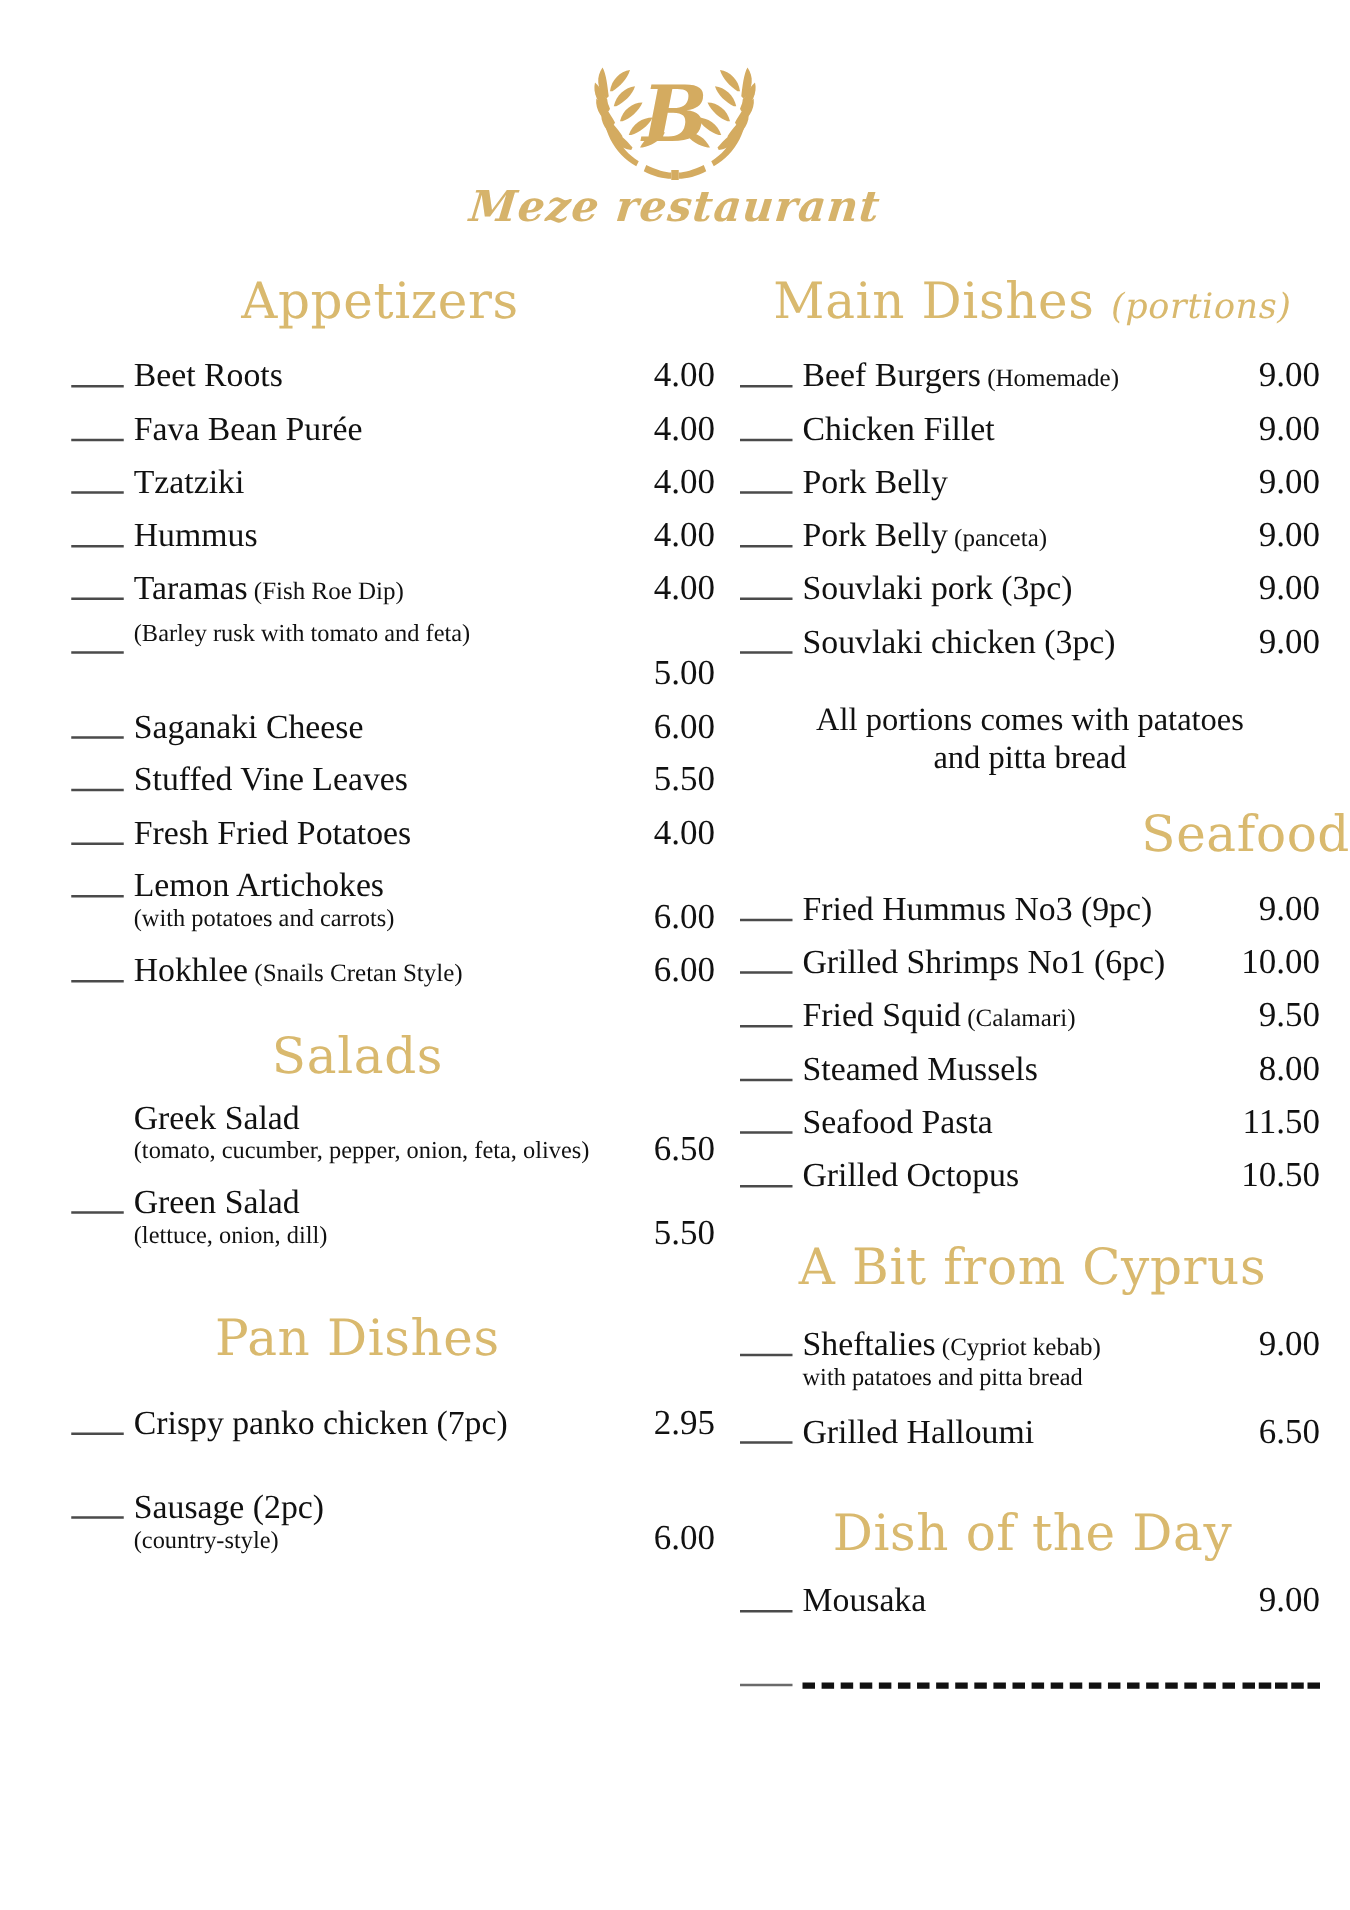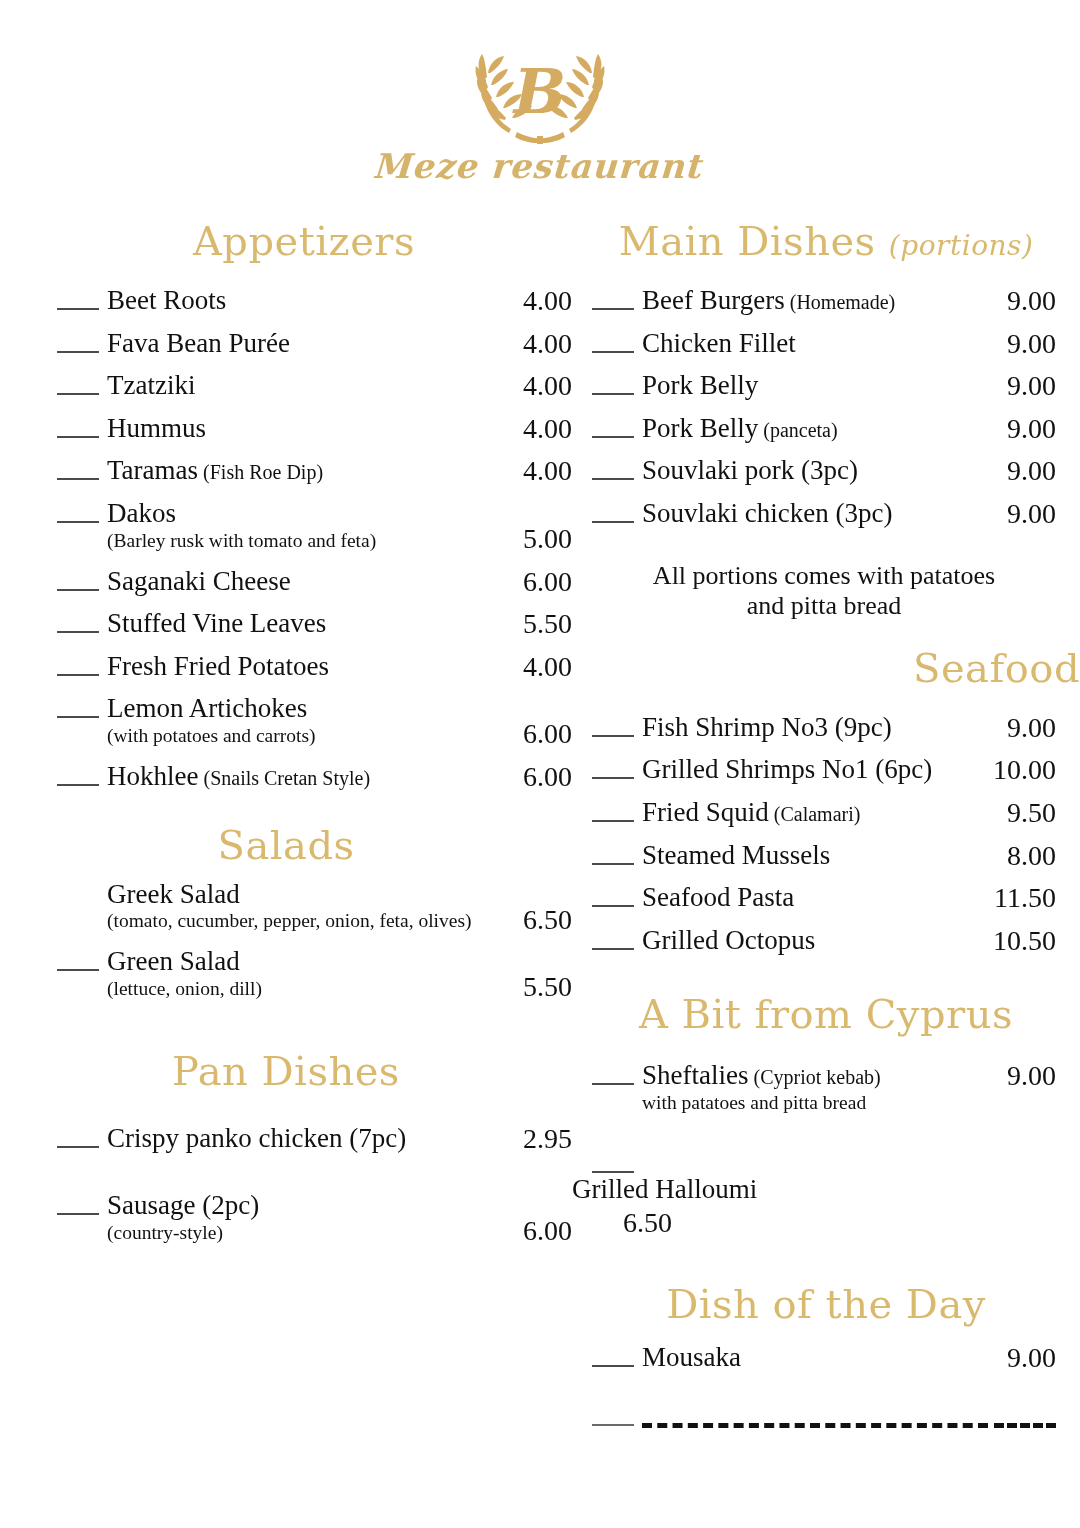--- a/index.html
+++ b/index.html
@@ -276,21 +276,20 @@
           <span class="names">
             <div class="name">Taramas<span class="note"> (Fish Roe Dip)</span></div>
           </span>
           <span class="price">4.00</span>
         </div>
         <div class="row">
           <span class="dash">
             <i></i>
           </span>
           <span class="names">
-            <div class="name">Dakos</div>
             <div class="desc">(Barley rusk with tomato and feta)</div>
           </span>
           <span class="price low">5.00</span>
         </div>
         <div class="row">
           <span class="dash">
             <i></i>
           </span>
           <span class="names">
             <div class="name">Saganaki Cheese</div>
@@ -453,21 +452,21 @@
       <div>and pitta bread</div>
     </div>
 
     <div class="section-head head-seafood">Seafood</div>
     <div>
         <div class="row">
           <span class="dash">
             <i></i>
           </span>
           <span class="names">
-            <div class="name">Fish Shrimp No3 (9pc)</div>
+            <div class="name">Fried Hummus No3 (9pc)</div>
           </span>
           <span class="price">9.00</span>
         </div>
         <div class="row">
           <span class="dash">
             <i></i>
           </span>
           <span class="names">
             <div class="name">Grilled Shrimps No1 (6pc)</div>
           </span>
@@ -516,21 +515,21 @@
         <div class="row">
           <span class="dash">
             <i></i>
           </span>
           <span class="names">
             <div class="name">Sheftalies<span class="note"> (Cypriot kebab)</span></div>
             <div class="desc">with patatoes and pitta bread</div>
           </span>
           <span class="price">9.00</span>
         </div>
-        <div class="row" style="margin-top: 32px; flex-direction: column;">
+        <div class="row" style="margin-top: 14px;">
           <span class="dash">
             <i></i>
           </span>
           <span class="names">
             <div class="name">Grilled Halloumi</div>
           </span>
           <span class="price">6.50</span>
         </div>
       </div>
 

